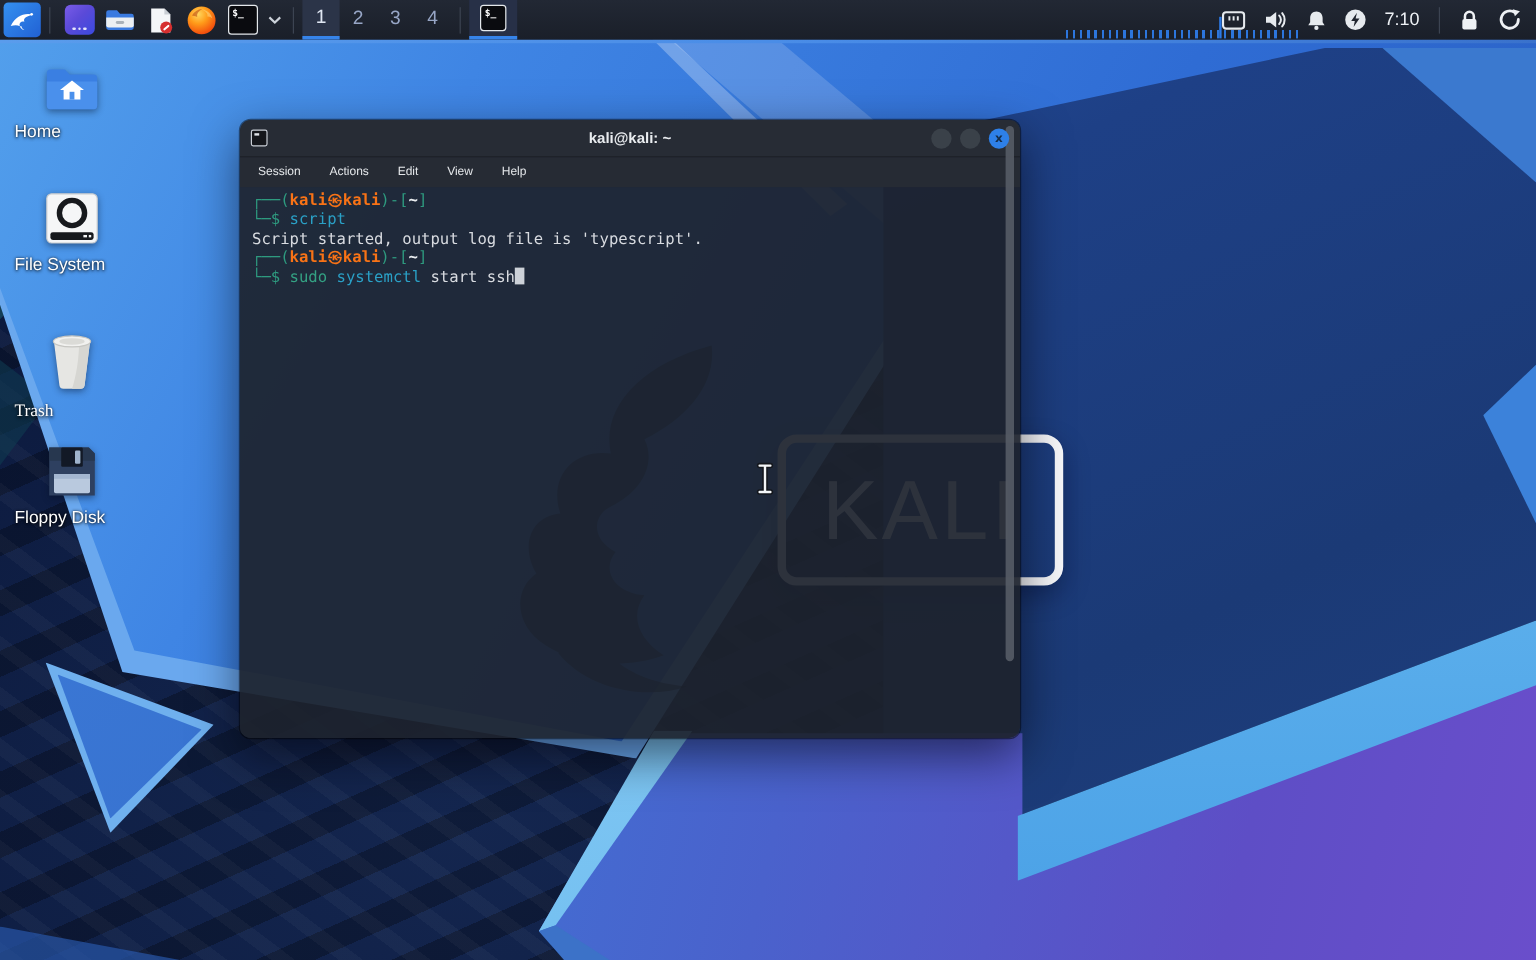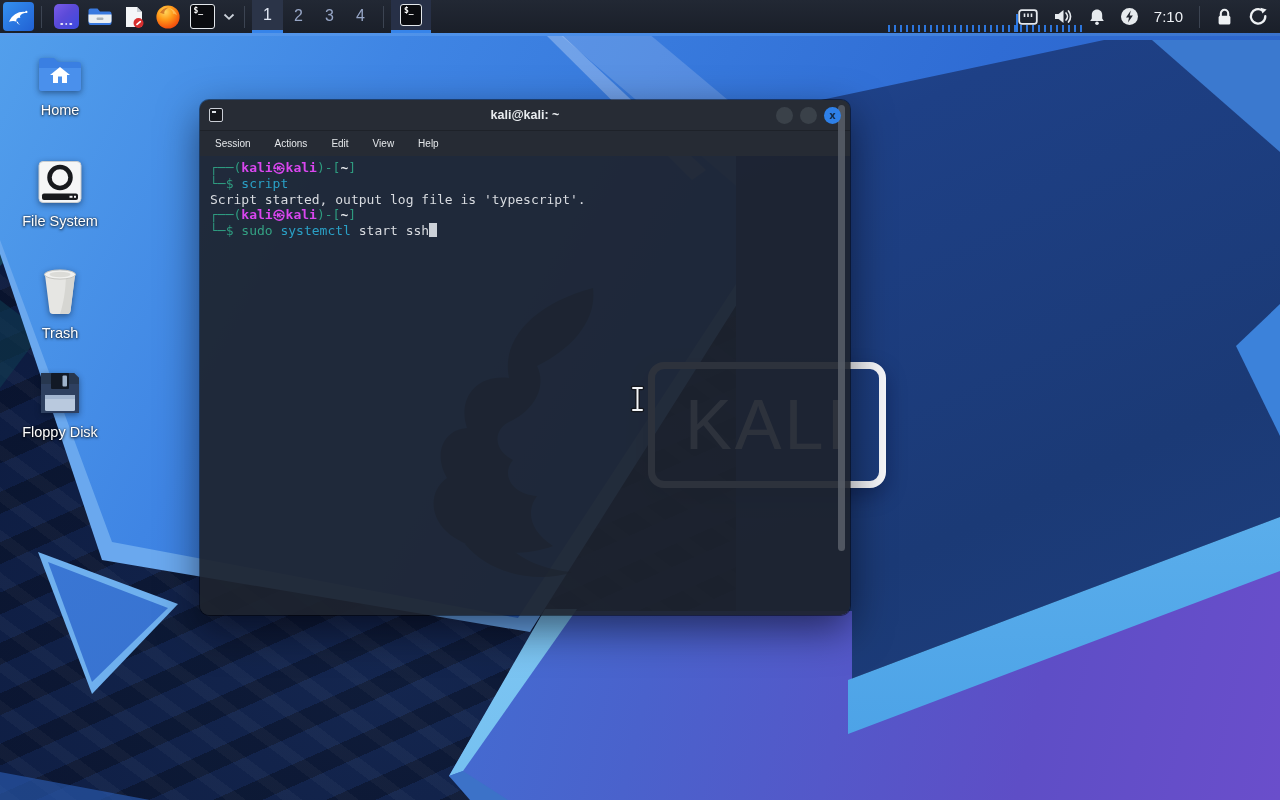--- a/index.html
+++ b/index.html
@@ -39,21 +39,21 @@
   .wp-chevface{background:linear-gradient(140deg,#3f80dc,#2f62c2);clip-path:polygon(48px 562px,168px 608px,92px 682px);}
   .wp-topline{left:0;top:33px;width:1280px;height:3px;background:linear-gradient(90deg,#5a9cec,#478ae6 60%,#3a72cc);}
 
   .kali-box{left:648px;top:362px;width:238px;height:126px;border:7px solid rgba(255,255,255,.96);
       border-radius:16px;display:flex;align-items:center;justify-content:center;
       box-shadow:0 8px 20px rgba(0,10,40,.35);}
   .kali-box span{color:#fff;font-size:70px;font-weight:400;letter-spacing:3px;line-height:1;}
   .dragon{left:405px;top:282px;opacity:.55;}
 
   
-  .dicon{left:12px;width:96px;text-align:center;cursor:default;}
+  .dicon{left:12px;width:96px;cursor:default;}
   .dicon .ic{display:block;margin:0 auto;filter:drop-shadow(0 2px 3px rgba(0,10,30,.45));}
   .dicon .lbl{display:block;margin-top:8px;color:#fff;font-size:14.5px;
       text-shadow:0 1px 3px rgba(0,0,0,.85),0 0 2px rgba(0,0,0,.6);}
 
   
   .panel{left:0;top:0;width:1280px;height:33px;background:linear-gradient(#222834,#1a1f29);
       display:flex;align-items:center;z-index:40;}
   .p-sep{width:1px;height:22px;background:#3c4452;margin:0 7px;flex:none;}
   .kali-btn{width:31px;height:29px;margin-left:3px;border-radius:4px;flex:none;
       background:linear-gradient(135deg,#3490f0,#2161d4);display:flex;align-items:center;justify-content:center;}
@@ -87,21 +87,21 @@
   .tb-title{position:absolute;left:0;right:0;text-align:center;color:#e9ecef;font-size:12.5px;font-weight:bold;}
   .tb-btns{margin-left:auto;display:flex;gap:7px;padding-right:9px;z-index:2;}
   .wbtn{width:17px;height:17px;border-radius:50%;background:#3a4149;}
   .wbtn.close{background:#2e80e8;color:#142c49;font:bold 10px/17px "DejaVu Sans",sans-serif;text-align:center;}
   .menubar{height:25px;background:#262b34;display:flex;align-items:center;gap:24px;padding-left:15px;}
   .menubar span{color:#e4e7ea;font-size:10px;}
   .term-body{position:relative;height:459px;padding:4px 10px;
       font:13px/15.8px "DejaVu Sans Mono",monospace;}
   .tline{white-space:pre;height:15.8px;}
   .seg-frame{color:#2e9a7f;}
-  .seg-user{color:#d946ef;font-weight:bold;text-align:right;}
+  .seg-user{color:#f97316;font-weight:bold;text-align:right;}
   .seg-path{color:#e9ecef;font-weight:bold;}
   .seg-command{color:#2aa0c6;}
   .seg-sudo{color:#34a183;}
   .seg-plain{color:#d8dbe0;}
   .seg-cursor{display:inline-block;width:7.5px;height:14px;background:#ccd1d8;vertical-align:-2px;}
   .scrollbar{position:absolute;right:5px;top:5px;width:7px;height:446px;background:#565c66;border-radius:4px;opacity:.9;}
 
   .mouse{left:629px;top:385px;z-index:60;}
 </style>
 </head>
@@ -151,21 +151,21 @@
     <svg class="ic" width="46" height="45" viewBox="0 0 46 45">
       <rect x="2" y="1.5" width="42" height="41" rx="4" fill="#f5f6f7" stroke="#c8ccd0"></rect>
       <circle cx="23" cy="17.5" r="10.5" fill="none" stroke="#17191d" stroke-width="4.5"></circle>
       <rect x="5" y="33.5" width="36" height="6.5" rx="2" fill="#17191d"></rect>
       <rect x="32.5" y="35.8" width="3" height="2" fill="#f5f6f7"></rect>
       <rect x="37" y="35.8" width="2" height="2" fill="#f5f6f7"></rect>
     </svg>
     <span class="lbl">File System</span>
   </div>
 
-  <div class="abs dicon" style="top:263px;">
+  <div class="abs dicon" style="top:273px;font-family:Liberation Serif, serif;">
     <svg class="ic" width="46" height="54" viewBox="0 0 46 54">
       <path d="M8 12 L12.5 48 a3.5 3.5 0 0 0 3.5 3 h14 a3.5 3.5 0 0 0 3.5-3 L38 12 Z" fill="#e6e6e3"></path>
       <path d="M29 12 L38 12 L33.5 48 a3.5 3.5 0 0 1-3.5 3 h-7 c3.8-11 5.8-26 6-39 Z" fill="#d6d6d2"></path>
       <ellipse cx="23" cy="11.5" rx="15.5" ry="4.6" fill="#f1f1ef" stroke="#c6c6c2"></ellipse>
       <ellipse cx="23" cy="11.5" rx="10.5" ry="2.7" fill="#dbdbd7"></ellipse>
     </svg>
     <span class="lbl">Trash</span>
   </div>
 
   <div class="abs dicon" style="top:370px;">

